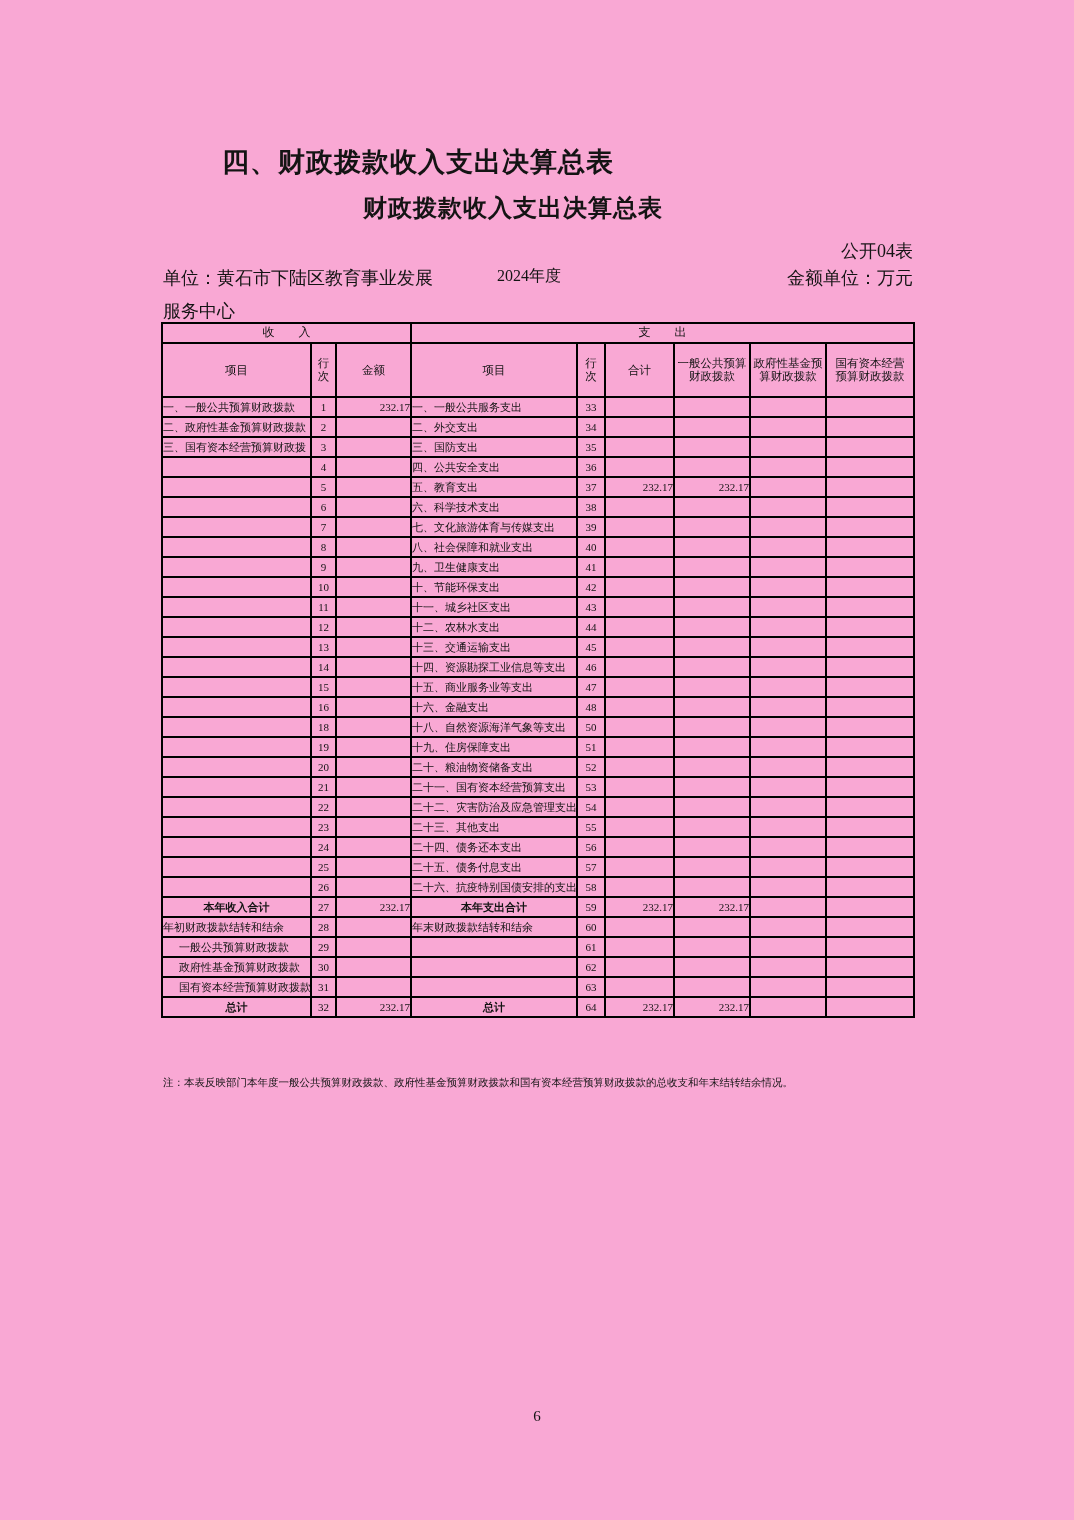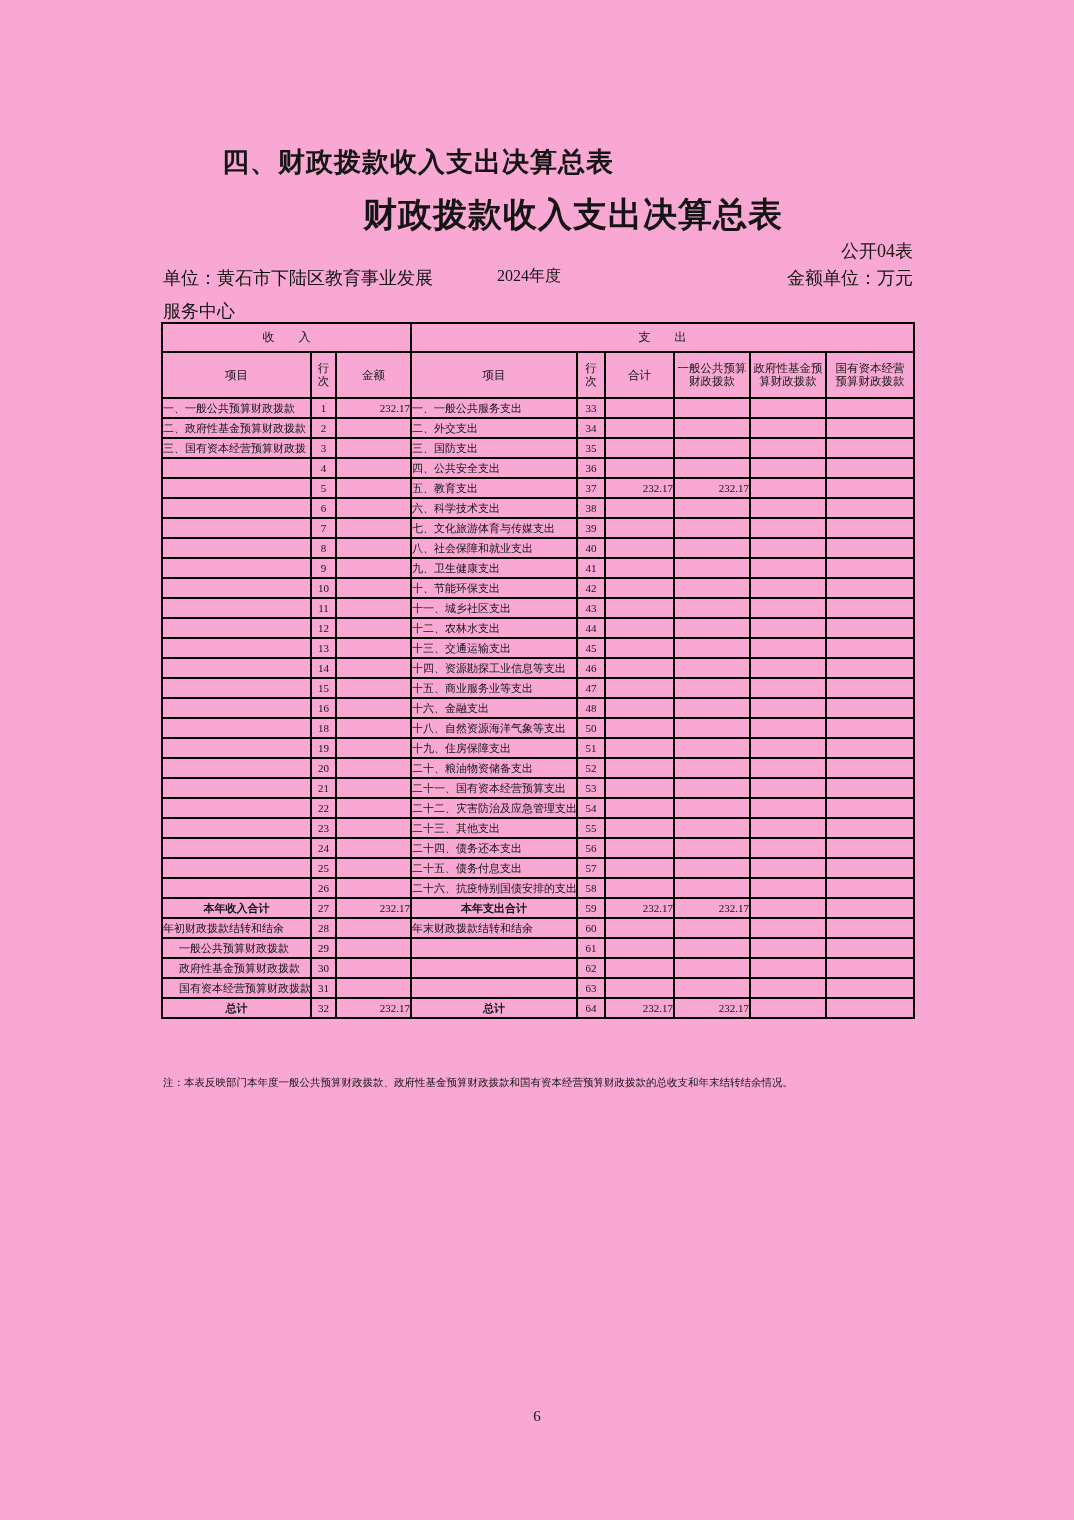--- a/index.html
+++ b/index.html
@@ -19,21 +19,21 @@
     font-weight: bold;
     font-size: 27px;
     letter-spacing: 1px;
     white-space: nowrap;
   }
   .table-title {
     position: absolute;
     left: 363px; top: 192px;
     font-family: "Liberation Sans", "DejaVu Sans", sans-serif;
     font-weight: bold;
-    font-size: 34px;
+    font-size: 24px;
     letter-spacing: 1px;
     white-space: nowrap;
   }
   .table-code {
     position: absolute;
     right: 161px; top: 239px;
     font-size: 18px;
     white-space: nowrap;
   }
   .meta-unit   { position: absolute; left: 163px; top: 266px; font-size: 18px; white-space: nowrap; }
@@ -50,22 +50,22 @@
     font-size: 11px;
   }
   table.fiscal td, table.fiscal th {
     border: 2px solid #000;
     padding: 0;
     font-weight: normal;
     overflow: hidden;
     line-height: 1.1;
     vertical-align: middle;
   }
-  tr.group-row  { height: 29px; }
-  tr.head-row   { height: 46px; }
+  tr.group-row  { height: 20px; }
+  tr.head-row   { height: 54px; }
   tr.index-row  { height: 22px; }
   tbody tr      { height: 20px; }
 
   .center   { text-align: center; }
   .group    { text-align: center; font-size: 12px; white-space: pre; }
   .colhead  { text-align: center; font-size: 11.5px; white-space: pre-line; }
   .item     { text-align: left; padding-left: 3px; white-space: nowrap; }
   .item.indent      { padding-left: 16px; }
   .item.bold-center { text-align: center; font-weight: bold; padding-left: 0; }
   .line     { text-align: center; }

